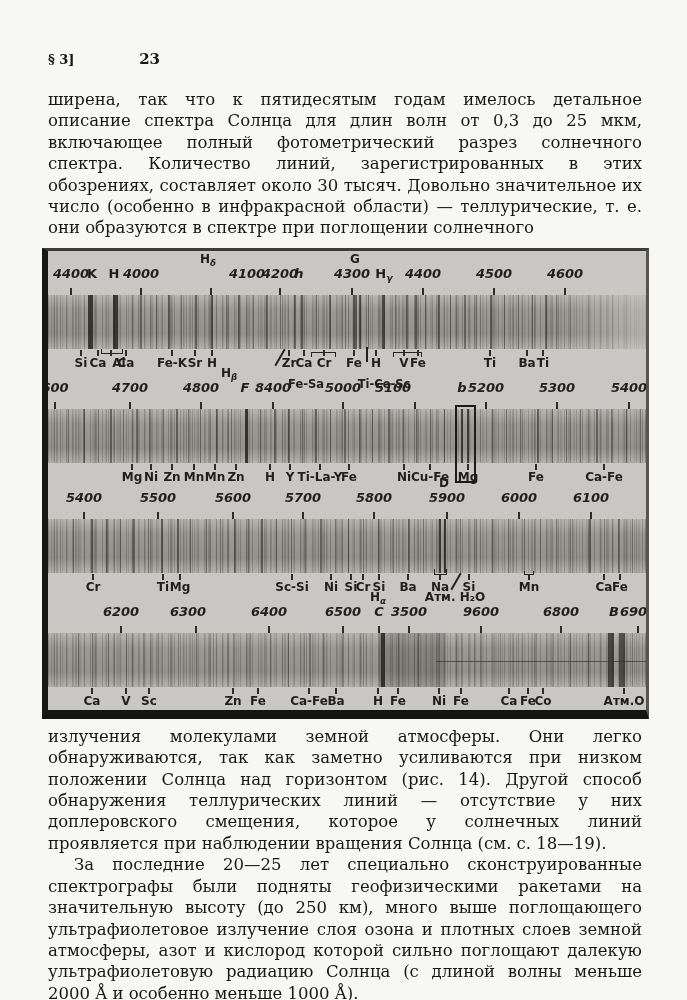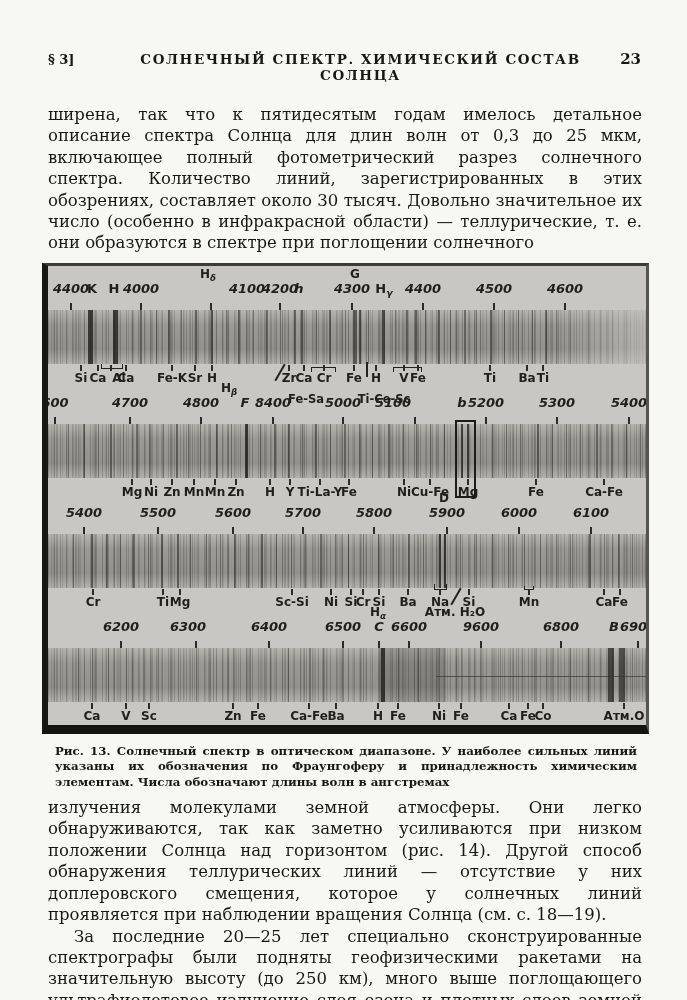--- a/index.html
+++ b/index.html
@@ -56,21 +56,20 @@
   
   .cap{margin:10px 50px 0 55px;font-size:11.8px;line-height:15.4px;font-weight:bold;text-align:justify;}
 </style>
 </head>
 <body>
 
 <div class="page">
 
   <div class="hdr">
     <span class="sec">§ 3]</span>
-    <span class="ttl">СОЛНЕЧНЫЙ СПЕКТР. ХИМИЧЕСКИЙ СОСТАВ СОЛНЦА</span>
     <span class="pg">23</span>
   </div>
 
   <div class="bodytxt">
     <p>ширена, так что к пятидесятым годам имелось детальное описание спектра Солнца для длин волн от 0,3 до 25 мкм, включающее полный фотометрический разрез солнечного спектра. Количество линий, зарегистрированных в этих обозрениях, составляет около 30 тысяч. Довольно значительное их число (особенно в инфракрасной области) — теллурические, т. е. они образуются в спектре при поглощении солнечного</p>
   </div>
 
   <div class="fig">
     <div style="position:absolute;left:0;top:0;width:598px;height:459px;">
         <div class="strip s1">
@@ -371,21 +370,21 @@
           <div class="lbl scalel it" style="left: 73px;">6200</div>
           <div class="tk down" style="left: 73px;"></div>
           <div class="lbl scalel it" style="left: 140px;">6300</div>
           <div class="tk down" style="left: 148px;"></div>
           <div class="lbl scalel it" style="left: 221px;">6400</div>
           <div class="tk down" style="left: 221px;"></div>
           <div class="lbl scalel it" style="left: 295px;">6500</div>
           <div class="tk down" style="left: 295px;"></div>
           <div class="lbl scalel it" style="left: 331px;">C</div>
           <div class="tk down" style="left: 331px;"></div>
-          <div class="lbl scalel it" style="left: 361px;">6600</div>
+          <div class="lbl scalel it" style="left: 361px;">3500</div>
           <div class="tk down" style="left: 361px;"></div>
           <div class="lbl scalel it" style="left: 433px;">9600</div>
           <div class="tk down" style="left: 433px;"></div>
           <div class="lbl scalel it" style="left: 513px;">6800</div>
           <div class="tk down" style="left: 513px;"></div>
           <div class="lbl scalel it" style="left: 566px;">B</div>
           <div class="lbl scalel it" style="left: 590px;">6900</div>
           <div class="tk down" style="left: 590px;"></div>
           <div class="band">
             <div class="sline" style="left: 30px; width: 1px; opacity: 0.3;"></div>
@@ -450,20 +449,19 @@
           <div class="lbl eleml" style="left: 480px;">Fe</div>
           <div class="tk up" style="left: 480px;"></div>
           <div class="lbl eleml" style="left: 495px;">Co</div>
           <div class="tk up" style="left: 495px;"></div>
           <div class="lbl eleml" style="left: 576px;">Атм.O</div>
           <div class="tk up" style="left: 576px;"></div>
         </div>
       </div>
   </div>
 
-  <div class="cap">Рис. 13. Солнечный спектр в оптическом диапазоне. У наиболее сильных линий указаны их обозначения по Фраунгоферу и принадлежность химическим элементам. Числа обозначают длины волн в ангстремах</div>
 
   <div class="bodytxt" style="margin-top:7px;">
     <p>излучения молекулами земной атмосферы. Они легко обнаруживаются, так как заметно усиливаются при низком положении Солнца над горизонтом (рис. 14). Другой способ обнаружения теллурических линий — отсутствие у них доплеровского смещения, которое у солнечных линий проявляется при наблюдении вращения Солнца (см. с. 18—19).</p>
     <p class="ind">За последние 20—25 лет специально сконструированные спектрографы были подняты геофизическими ракетами на значительную высоту (до 250 км), много выше поглощающего ультрафиолетовое излучение слоя озона и плотных слоев земной атмосферы, азот и кислород которой сильно поглощают далекую ультрафиолетовую радиацию Солнца (с длиной волны меньше 2000 Å и особенно меньше 1000 Å).</p>
   </div>
 
 </div>
 
 </body></html>

